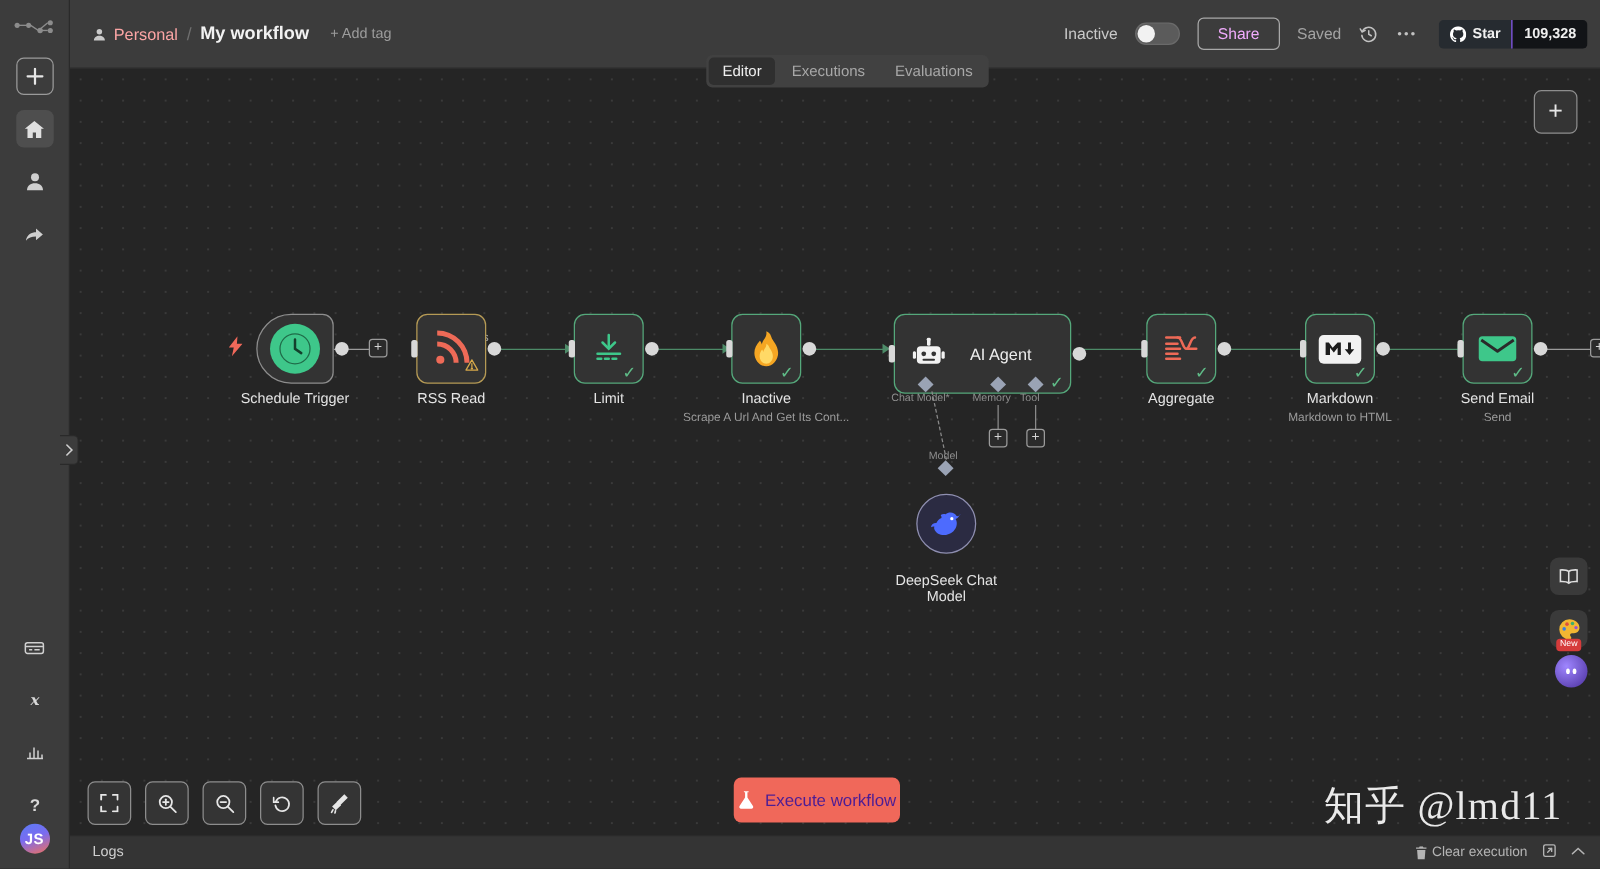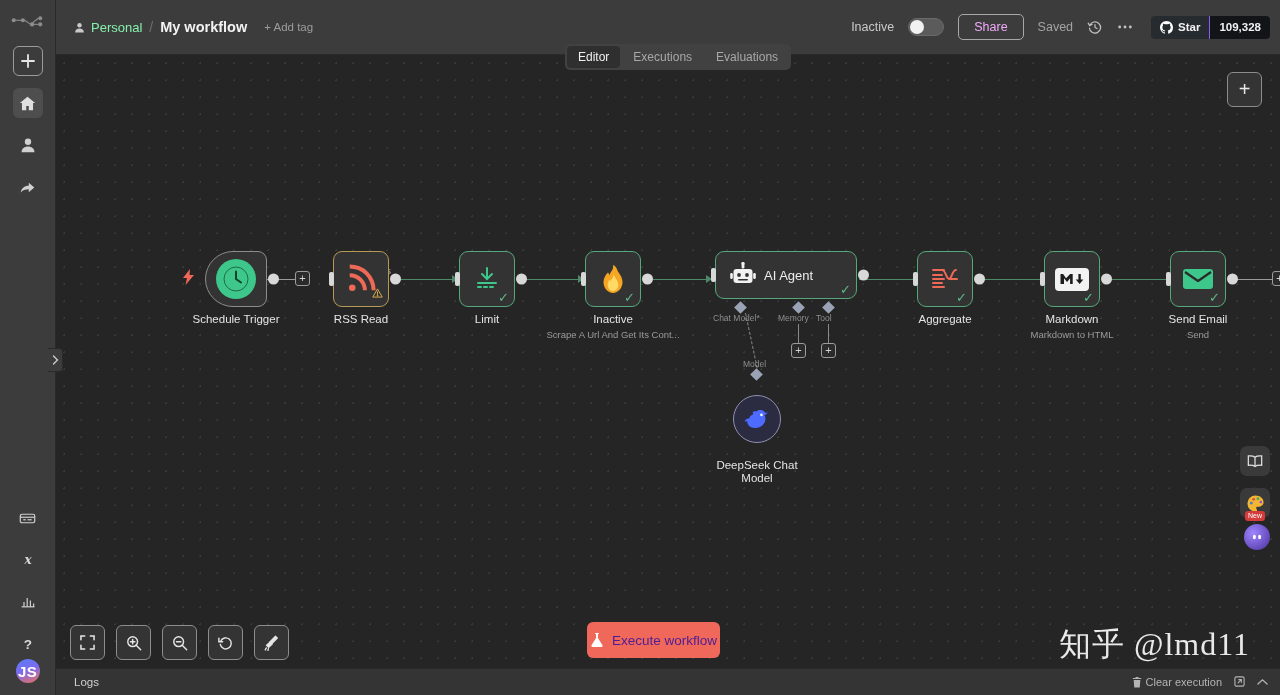--- a/index.html
+++ b/index.html
@@ -23,41 +23,41 @@
     width: 30px; height: 30px; margin-top: 12px;
     display: flex; align-items: center; justify-content: center;
     border-radius: 6px; color: #d4d4d4;
   }
   .sb-btn.boxed { border: 1px solid #9a9a9a; }
   .sb-btn.active { background: #4e4e4e; }
   .sb-spacer { flex: 1 1 auto; }
   .sb-avatar {
     width: 24px; height: 24px; border-radius: 50%;
     background: linear-gradient(160deg,#5b7cf5 0%,#7a6bf0 45%,#f0705c 100%);
-    color: #fff; font-size: 15px; font-weight: bold;
+    color: #fff; font-size: 12px; font-weight: bold;
     display: flex; align-items: center; justify-content: center;
     margin-bottom: 12px; letter-spacing: .3px;
   }
   .sb-collapse {
     position: absolute; left: 48px; top: 348px;
     width: 15px; height: 24px; border-radius: 0 4px 4px 0;
     background: #3c3c3c; border: 1px solid #2a2a2a; border-left: none;
     display: flex; align-items: center; justify-content: center;
     color: #bdbdbd; font-size: 9px; z-index: 31;
   }
 
   
   .header {
     position: absolute; left: 56px; top: 0; width: 1224px; height: 55px;
     background: #3c3c3c; border-bottom: 1px solid #2a2a2a;
     display: flex; align-items: center; padding: 0 10px 0 18px;
     z-index: 20;
   }
   .bc { display: flex; align-items: center; gap: 7px; }
-  .bc-personal { display: flex; align-items: center; gap: 6px; color: #86efac; font-size: 13px; }
+  .bc-personal { display: flex; align-items: center; gap: 6px; color: #fca5a5; font-size: 13px; }
   .bc-sep { color: #6f6f6f; font-size: 14px; }
   .bc-title { color: #f2f2f2; font-size: 14.5px; font-weight: 600; }
   .bc-addtag { color: #9c9c9c; font-size: 11.5px; margin-left: 10px; }
   .hdr-right { margin-left: auto; display: flex; align-items: center; gap: 14px; }
   .inactive-lbl { color: #c9c9c9; font-size: 12.5px; }
   .toggle {
     width: 36px; height: 18px; border-radius: 9px; background: #5b5b5b;
     position: relative; border: 1px solid #6a6a6a;
   }
   .toggle .knob {
@@ -114,22 +114,22 @@
     background: #333333; border: 1.3px solid #55a87b;
     display: flex; align-items: center; justify-content: center;
     position: relative;
   }
   .node-box.trigger {
     border-radius: 28px 9px 9px 28px; border: 1.5px solid #8d8d8d;
     background: #333333; width: 62px;
   }
   .node-box.warn { border-color: #b59a55; }
   .node-box.agent {
-    width: 142px; height: 48px; justify-content: flex-start;
-    padding-left: 14px; gap: 8px;
+    width: 142px; height: 64px; justify-content: flex-start;
+    padding-left: 14px; gap: 20px;
   }
   .node-label {
     position: absolute; top: 62px; left: 50%; transform: translateX(-50%);
     color: #e4e4e4; font-size: 11.5px; white-space: nowrap; text-align: center;
   }
   .node-sublabel {
     position: absolute; top: 78px; left: 50%; transform: translateX(-50%);
     color: #9b9b9b; font-size: 9.5px; white-space: nowrap; text-align: center;
   }
   .check {

